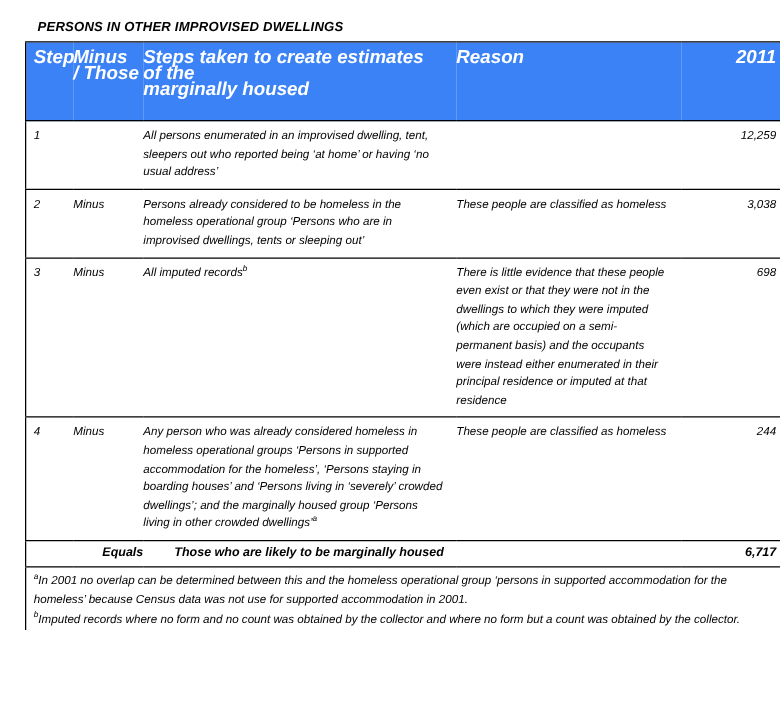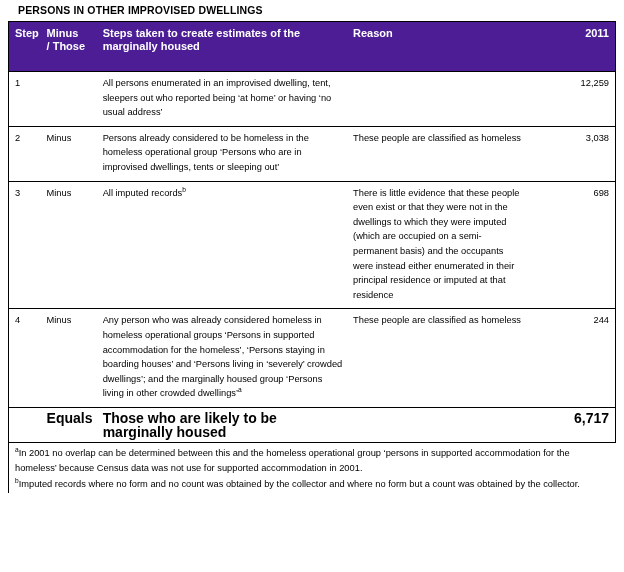--- a/index.html
+++ b/index.html
@@ -12,21 +12,22 @@
     height: 572px;
     overflow: hidden;
     font-family: "Liberation Sans", sans-serif;
     color: #000000;
   }
   .page {
     position: relative;
     width: 564px;
     height: 572px;
     box-sizing: border-box;
-    padding: 0;
+    padding: 12px;
+    font-style: italic;
   }
   .doc-title {
     font-size: 10.5px;
     font-weight: bold;
     letter-spacing: 0.15px;
     padding: 4px 0 5px 18px;
     color: #000000;
     line-height: 12px;
   }
   table.main {
@@ -37,43 +38,44 @@
     border-left: 1.5px solid #000;
     border-right: 1.5px solid #000;
   }
   table.main td, table.main th {
     vertical-align: top;
     padding: 0;
     font-weight: normal;
   }
   
   tr.head-row td {
-    background: #4c1d95;
+    background: #3b82f6;
     color: #ffffff;
     font-weight: bold;
-    font-size: 11px;
+    font-size: 15px;
     line-height: 13px;
     padding: 5px 0 18px 0;
     border-top: 1.5px solid #000;
     border-bottom: 1.5px solid #000;
   }
   
   tr.body-row td {
     font-size: 9.3px;
     line-height: 14.6px;
     padding: 4px 0 6px 0;
     border-bottom: 1px solid #000;
   }
   tr.total-row td {
-    font-size: 14px;
+    font-size: 10px;
     font-weight: bold;
     line-height: 14px;
     padding: 3px 0 3px 0;
     border-top: 1.5px solid #000;
     border-bottom: 1.5px solid #000;
+    text-align: right;
   }
   
   .c-step   { width: 38px;  padding-left: 6px !important; }
   .c-sign   { width: 56px; }
   .c-steps  { width: 250px; padding-right: 10px !important; }
   .c-reason { width: 180px; padding-right: 8px !important; }
   .c-val    { width: 82px;  text-align: right; padding-right: 6px !important; }
   .c-step-b { font-weight: bold; }
   sup {
     font-size: 6.6px;

